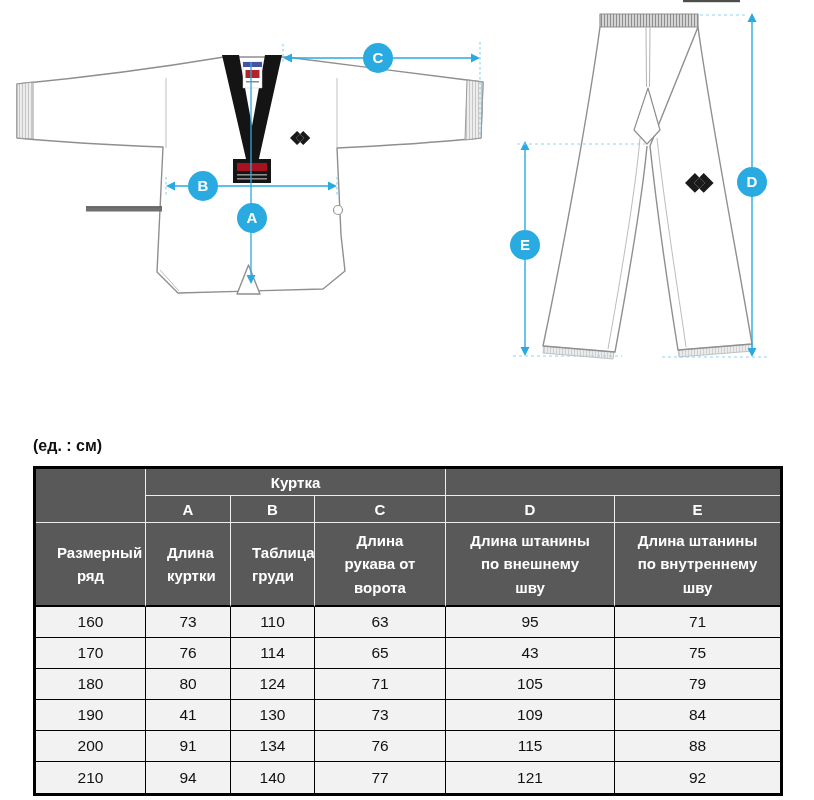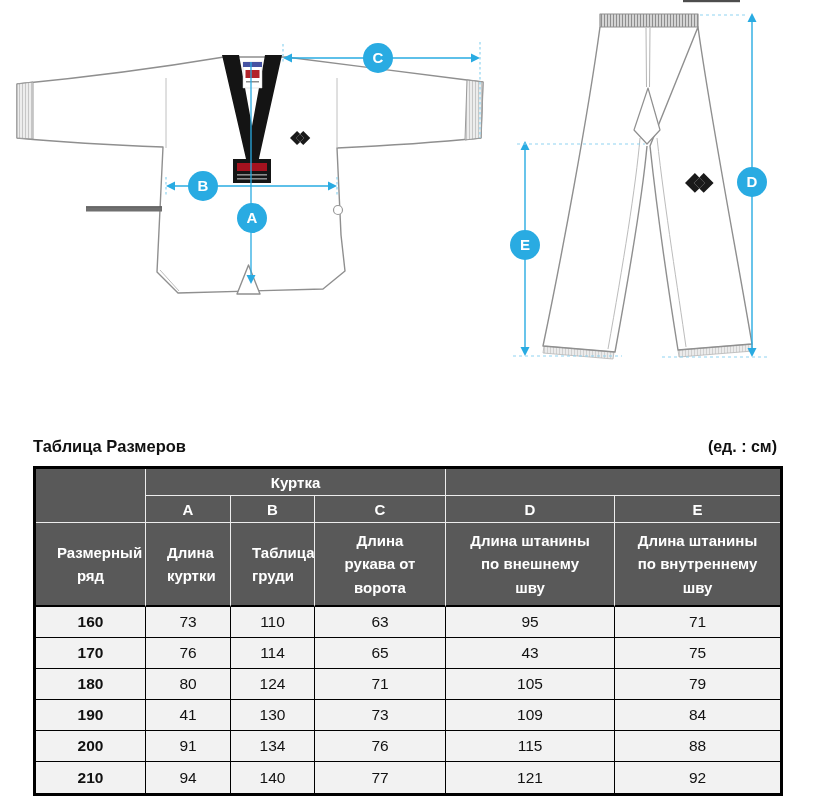--- a/index.html
+++ b/index.html
@@ -17,21 +17,21 @@
              border-collapse:separate;border-spacing:0;border:3px solid #000;}
   table.size td{padding:0;text-align:center;vertical-align:middle;overflow:hidden;}
   tr.h td{background:#595959;color:#fff;font-weight:700;font-size:15px;
           border-right:1.5px solid #ededed;border-bottom:1.5px solid #ededed;}
   tr.h td:last-child{border-right:none;}
   tr.hdesc td{line-height:1.55;border-bottom:2.2px solid #000;padding:0 21px;}
   tr.d td{background:#f2f2f2;color:#111;font-size:15.5px;
           border-right:1.6px solid #000;border-bottom:1.6px solid #000;}
   tr.d td:last-child{border-right:none;}
   tr.d:last-child td{border-bottom:none;}
-  tr.d td.size-col{font-weight:700;margin-top:9px;}
+  tr.d td.size-col{font-weight:400;margin-top:9px;}
   .r1{height:27px;margin-top:28px;} .r2{height:27px;} .r3{height:84px;} tr.d{height:31px;}
 </style>
 </head>
 <body>
 
 <div class="stage">
 
   <svg class="diagram" viewBox="0 0 814 430" xmlns="http://www.w3.org/2000/svg">
     <defs>
       <pattern id="hatchCuff" width="3" height="8" patternUnits="userSpaceOnUse">
@@ -129,21 +129,20 @@
     </g>
   </svg>
 
   <div class="badge" style="left:237px;top:203px;">A</div>
   <div class="badge" style="left:188px;top:171px;">B</div>
   <div class="badge" style="left:363px;top:43px;">C</div>
   <div class="badge" style="left:737px;top:167px;">D</div>
   <div class="badge" style="left:510px;top:230px;">E</div>
 
   <div class="titlebar">
-    <span class="t-left">Таблица Размеров</span>
     <span class="t-right">(ед. : см)</span>
   </div>
 
   <table class="size">
     <colgroup>
       <col style="width:110px">
         <col style="width:85px">
         <col style="width:84px">
       <col style="width:131px">
         <col style="width:169px">

